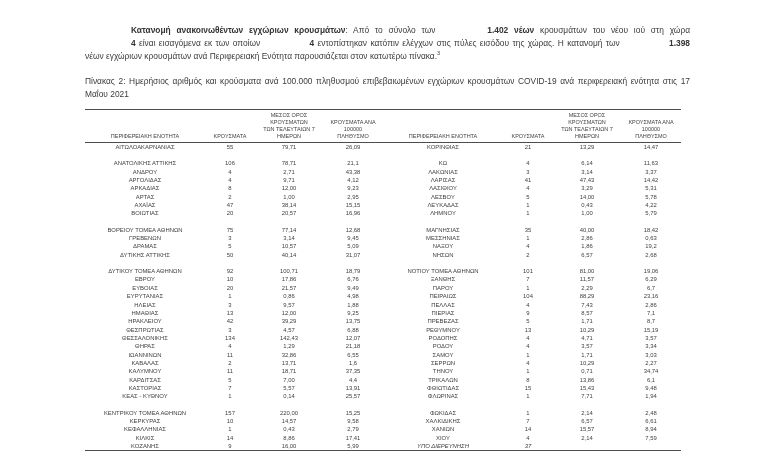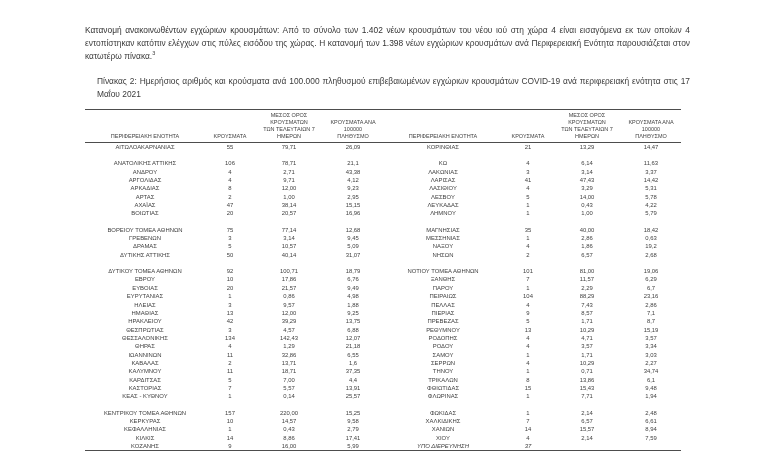--- a/index.html
+++ b/index.html
@@ -12,25 +12,25 @@
   }
   .page { padding: 24px 78px 0 85px; width: 605px; }
 
   .intro {
     margin: 0;
     font-size: 8.4px;
     line-height: 13px;
     text-align: justify;
     color: #3b3b3b;
   }
-  .intro b { font-weight: normal; color: #333333; }
+  .intro b { font-weight: bold; color: #333333; margin-left: 46px; }
   .intro sup { font-size: 5.5px; line-height: 0; }
 
   .caption {
-    margin: 12px 0 8px 12px;
+    margin: 12px 0 8px 0;
     font-size: 8.4px;
     line-height: 13px;
     text-align: justify;
     color: #3b3b3b;
   }
 
   table.covid-table {
     width: 596px;
     border-collapse: collapse;
     table-layout: fixed;

